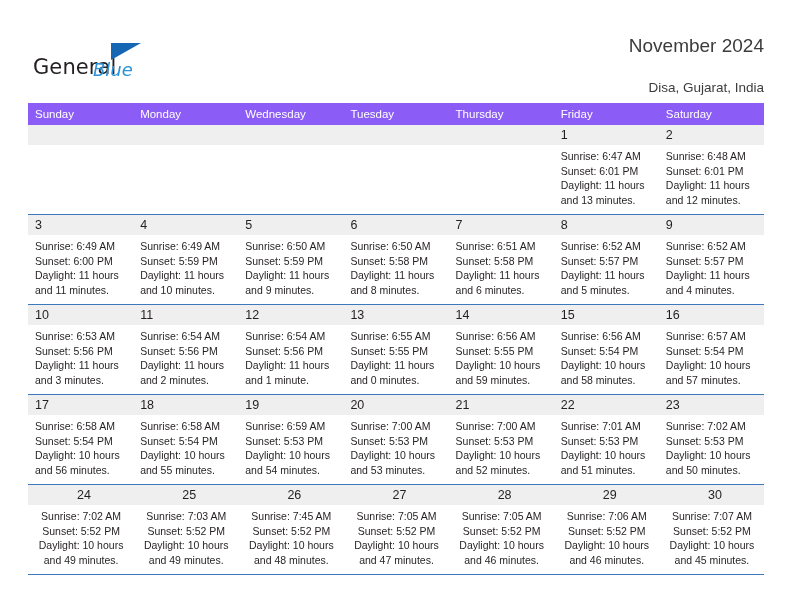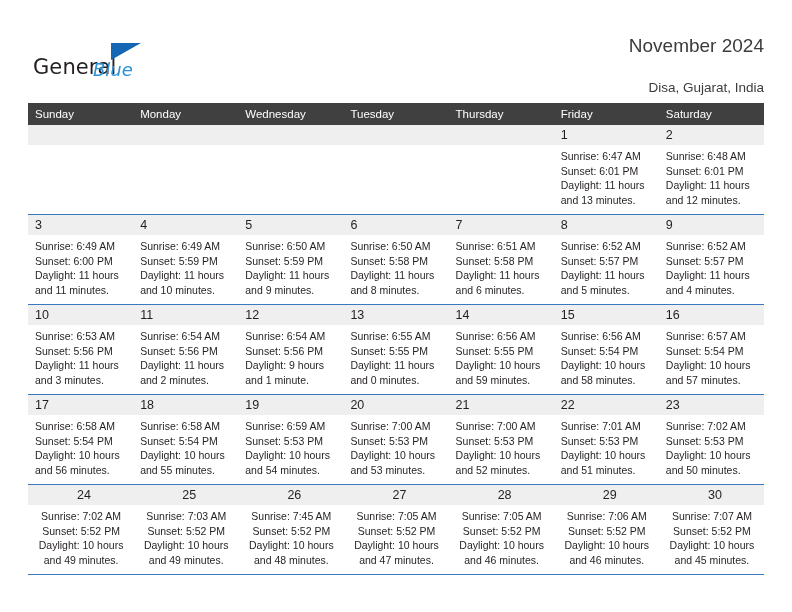--- a/index.html
+++ b/index.html
@@ -93,21 +93,21 @@
   
   .calendar {
     position: absolute;
     left: 28px;
     top: 103px;
     width: 736px;
   }
 
   .dow-row {
     display: flex;
-    background: #404040;
+    background: #8b5cf6;
     height: 22px;
   }
   .dow {
     flex: 1 1 0;
     color: #ffffff;
     font-size: 11.5px;
     line-height: 22px;
     padding-left: 7px;
     box-sizing: border-box;
     white-space: nowrap;
@@ -296,21 +296,21 @@
               <div class="day-line">Sunrise: 6:54 AM</div>
               <div class="day-line">Sunset: 5:56 PM</div>
               <div class="day-line wrap">Daylight: 11 hours and 2 minutes.</div>
             </div>
           </div>
           <div class="day-cell">
             <div class="day-num-band"><span class="day-num">12</span></div>
             <div class="day-body">
               <div class="day-line">Sunrise: 6:54 AM</div>
               <div class="day-line">Sunset: 5:56 PM</div>
-              <div class="day-line wrap">Daylight: 9 hours and 1 minute.</div>
+              <div class="day-line wrap">Daylight: 11 hours and 1 minute.</div>
             </div>
           </div>
           <div class="day-cell">
             <div class="day-num-band"><span class="day-num">13</span></div>
             <div class="day-body">
               <div class="day-line">Sunrise: 6:55 AM</div>
               <div class="day-line">Sunset: 5:55 PM</div>
               <div class="day-line wrap">Daylight: 11 hours and 0 minutes.</div>
             </div>
           </div>

